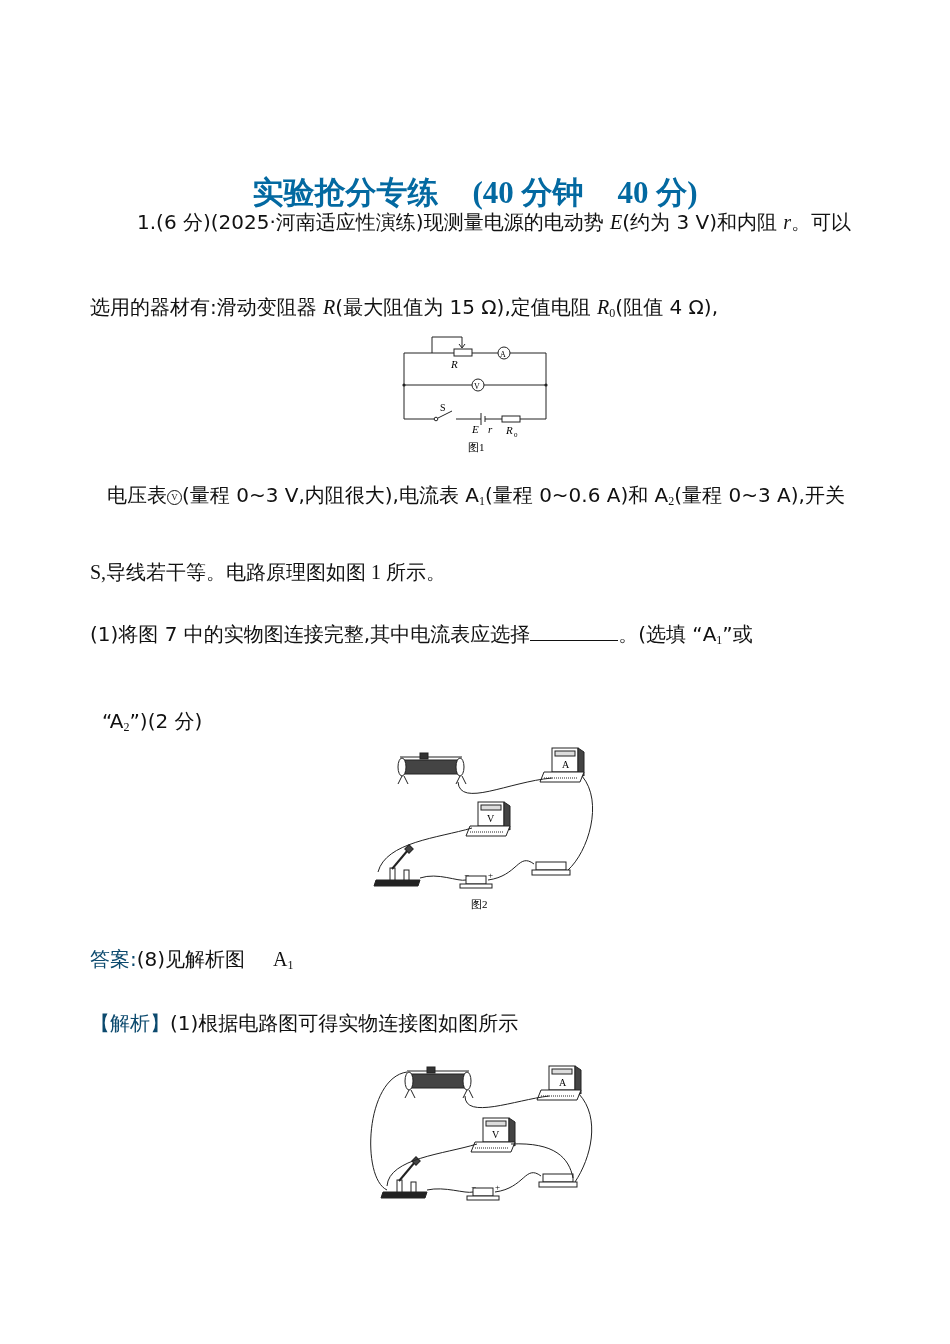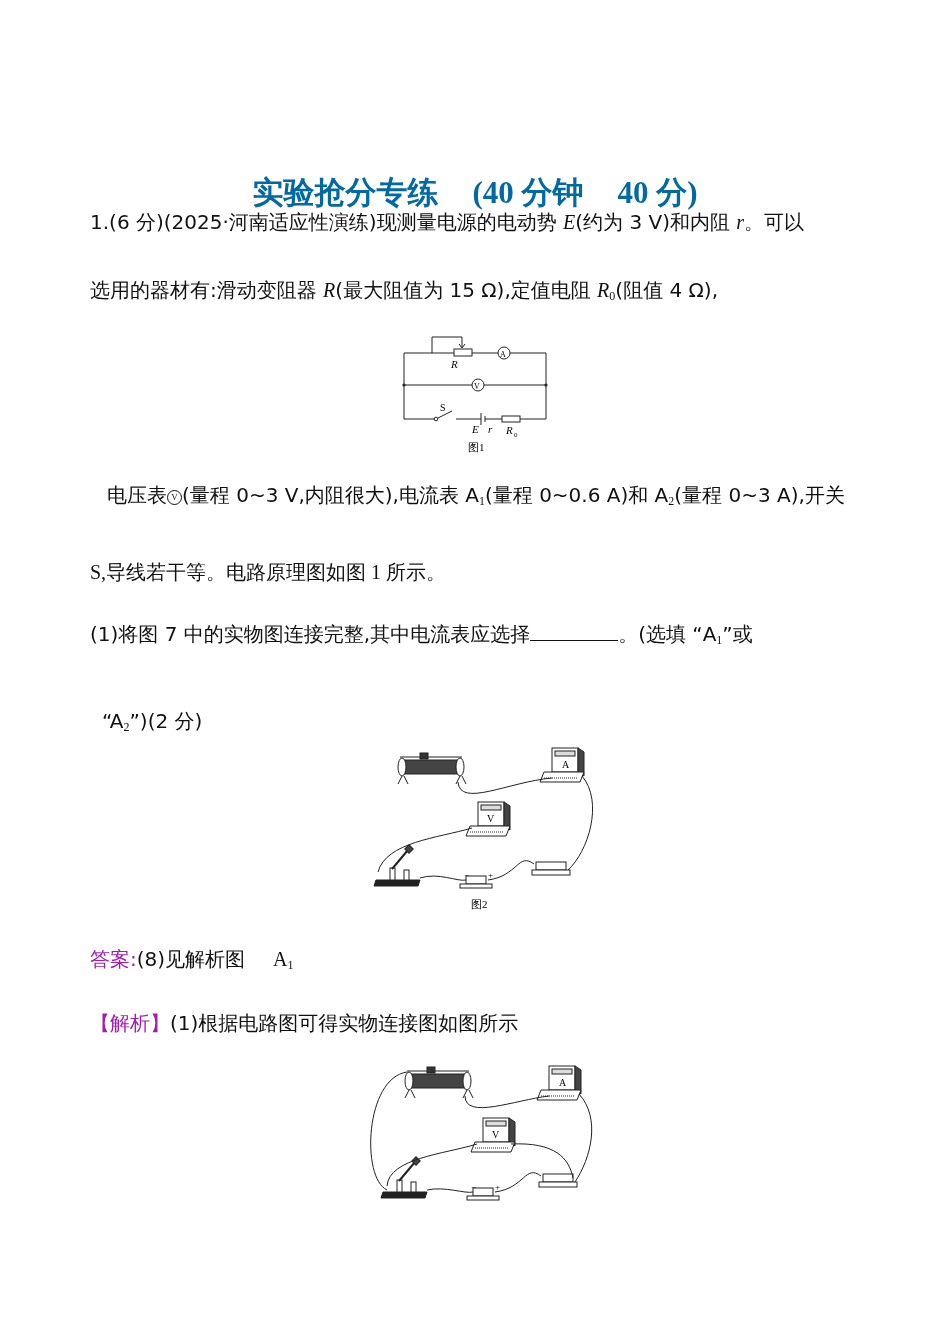--- a/index.html
+++ b/index.html
@@ -7,38 +7,38 @@
          font-family: "DejaVu Sans", "Liberation Sans", sans-serif; color: #111; }
   .serif { font-family: "Liberation Serif", "DejaVu Serif", serif; }
   .title { position: absolute; left: 0; top: 128px; width: 950px; text-align: center;
            font-size: 31px; font-weight: bold; color: #0369a1; letter-spacing: 0px; margin-top: 44px; }
   .title .gap { display: inline-block; width: 34px; }
   .line { position: absolute; left: 90px; font-size: 20px; white-space: nowrap; line-height: 26px; }
   .it { font-style: italic; font-family: "Liberation Serif", serif; }
   .rm { font-family: "Liberation Serif", serif; }
   sub { font-size: 12px; vertical-align: -3px; font-family: "Liberation Serif", serif; }
   .blank { display: inline-block; width: 88px; border-bottom: 1.5px solid #111; height: 18px; vertical-align: baseline; }
-  .red { color: #a21caf; }
+  .red { color: #0c4a6e; }
   .vcirc { display: inline-block; width: 13px; height: 13px; border: 1px solid #111; border-radius: 50%;
            font-size: 9px; line-height: 13px; text-align: center; vertical-align: 2px; font-family: "Liberation Serif", serif; }
   .fig { position: absolute; }
   svg text { font-family: "Liberation Serif", serif; }
 </style>
 </head>
 <body>
 
 <div class="title">
   <span>实验抢分专练</span><span class="gap"></span><span class="serif">(40 分钟</span><span class="gap"></span><span class="serif">40 分)</span>
 </div>
 
-<div class="line" style="top:209px;">
+<div class="line" style="top:209px;margin-left:47px;">
   <span>1.(6 分)(2025·河南适应性演练)现测量电源的电动势 </span><span class="it">E</span><span>(约为 3 V)和内阻 </span><span class="it">r</span><span>。可以</span>
 </div>
 
-<div class="line" style="top:277px;">
+<div class="line" style="top:294px;">
   <span>选用的器材有:滑动变阻器 </span><span class="it">R</span><span>(最大阻值为 15 Ω),定值电阻 </span><span class="it">R</span><sub>0</sub><span>(阻值 4 Ω),</span>
 </div>
 
 <div class="fig" style="left:398px; top:333px; width:156px; height:124px;">
   <svg width="156" height="124" viewBox="0 0 156 124">
     <g stroke="#222" stroke-width="1" fill="none">
 
       <polyline points="6,20 6,52"></polyline>
       <polyline points="6,20 56,20"></polyline>
       <rect x="56" y="16" width="18" height="7" fill="#fff"></rect>

